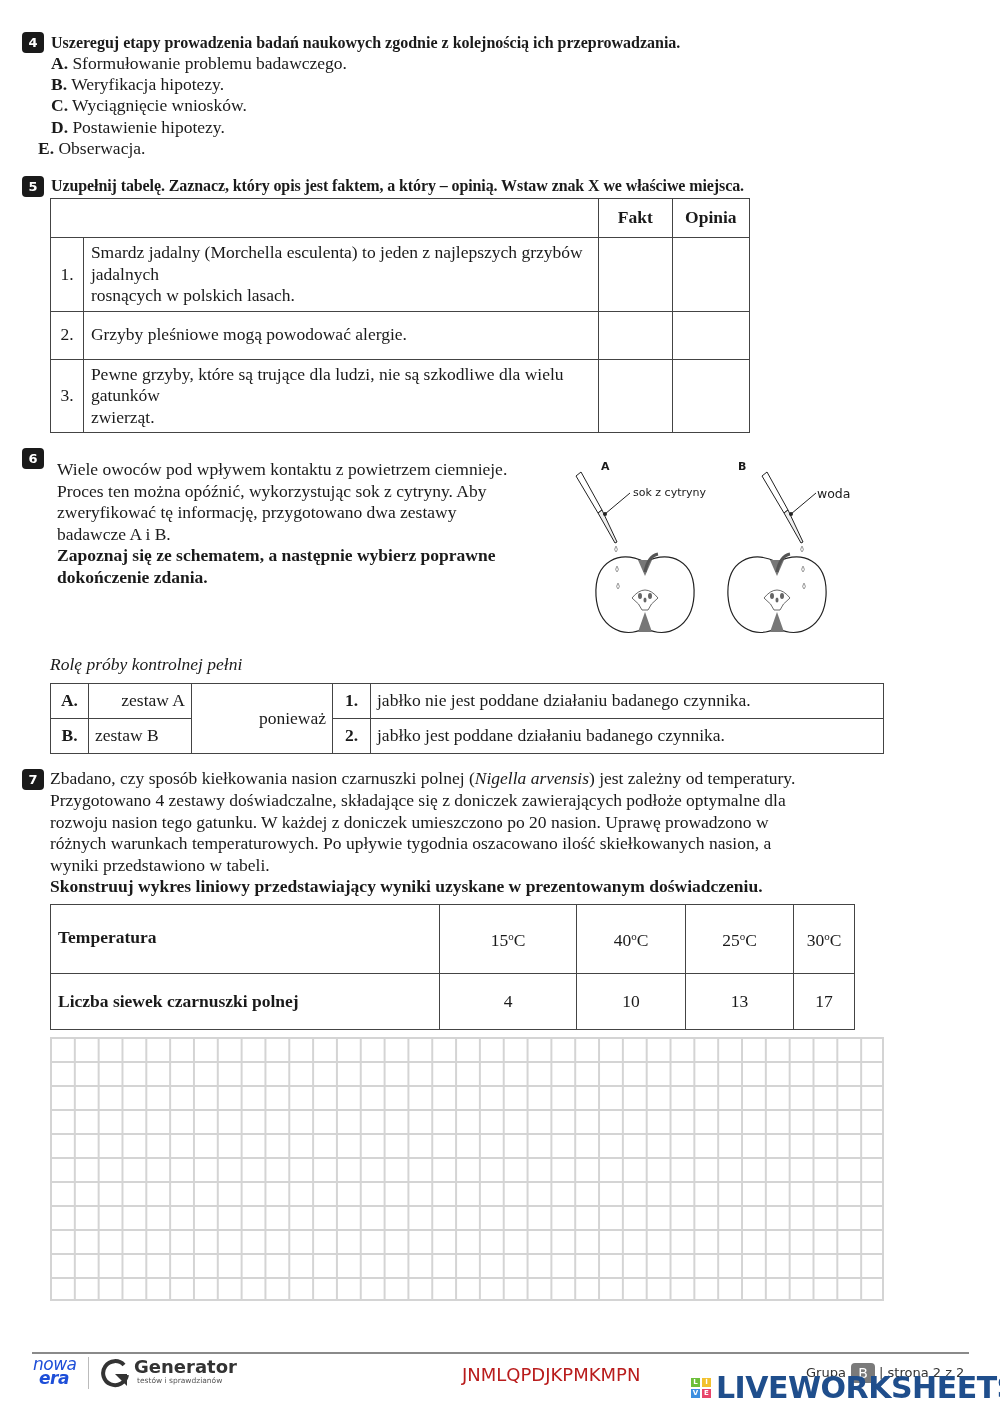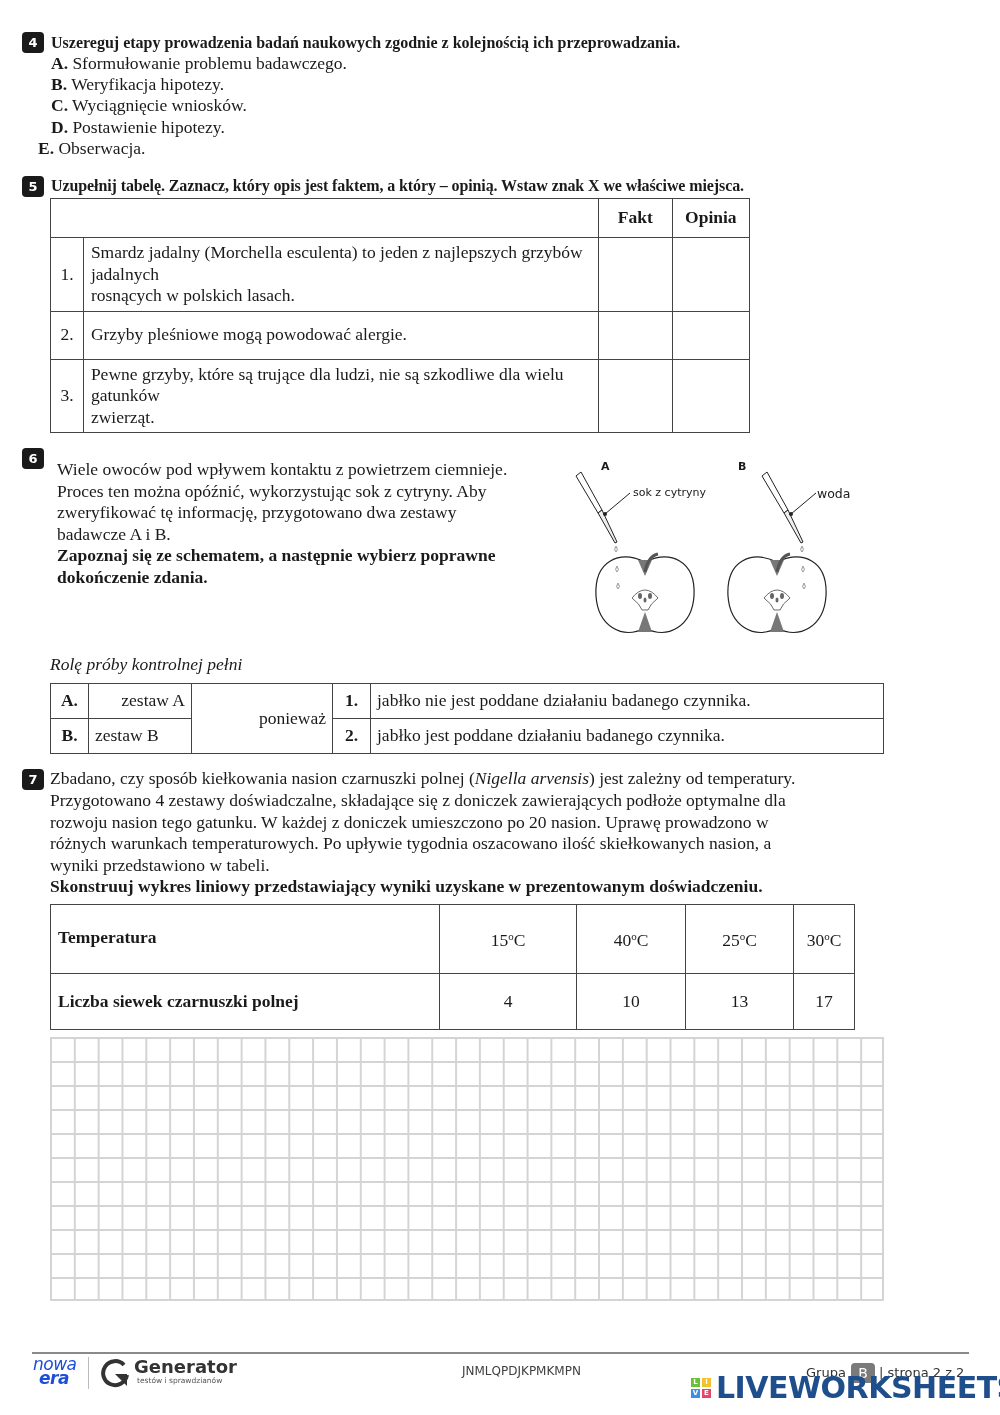--- a/index.html
+++ b/index.html
@@ -211,21 +211,21 @@
   <div style="padding-left:6px;font-weight:bold;">era</div>
 </div>
 <div class="abs" style="left:88px;top:1357px;width:1px;height:32px;background:#bbb;"></div>
 <svg class="abs" style="left:100px;top:1358px;" width="30" height="30" viewBox="0 0 30 30">
   <path d="M24,7 A12,12 0 1 0 27,17" fill="none" stroke="#333" stroke-width="4"></path>
   <path d="M15,16 L27,16 L27,28 Z" fill="#333"></path>
 </svg>
 <div class="abs sans" style="left:134px;top:1357px;font-size:18px;font-weight:bold;color:#333;line-height:20px;">Generator</div>
 <div class="abs sans" style="left:137px;top:1376px;font-size:7.5px;color:#555;">testów i sprawdzianów</div>
 
-<div class="abs sans" style="left:462px;top:1364px;font-size:12px;color:#404040;">JNMLQPDJKPMKMPN</div>
+<div class="abs sans" style="left:462px;top:1364px;font-size:18px;color:#b91c1c;">JNMLQPDJKPMKMPN</div>
 
 <div class="abs sans" style="left:806px;top:1365px;font-size:13px;color:#333;">Grupa</div>
 <div class="abs sans" style="left:851px;top:1363px;width:24px;height:20px;background:#7a7a7a;color:#fff;border-radius:4px;font-size:14px;text-align:center;line-height:20px;">B</div>
 <div class="abs sans" style="left:879px;top:1365px;font-size:13px;color:#333;">| strona 2 z 2</div>
 
 <div class="abs" style="left:691px;top:1378px;width:22px;height:22px;">
   <span class="lw-tile abs" style="left:0;top:0;background:#6cbf3a;">L</span>
   <span class="lw-tile abs" style="left:11px;top:0;background:#f2c12e;">I</span>
   <span class="lw-tile abs" style="left:0;top:11px;background:#3d8fe0;">V</span>
   <span class="lw-tile abs" style="left:11px;top:11px;background:#e8456b;">E</span>

